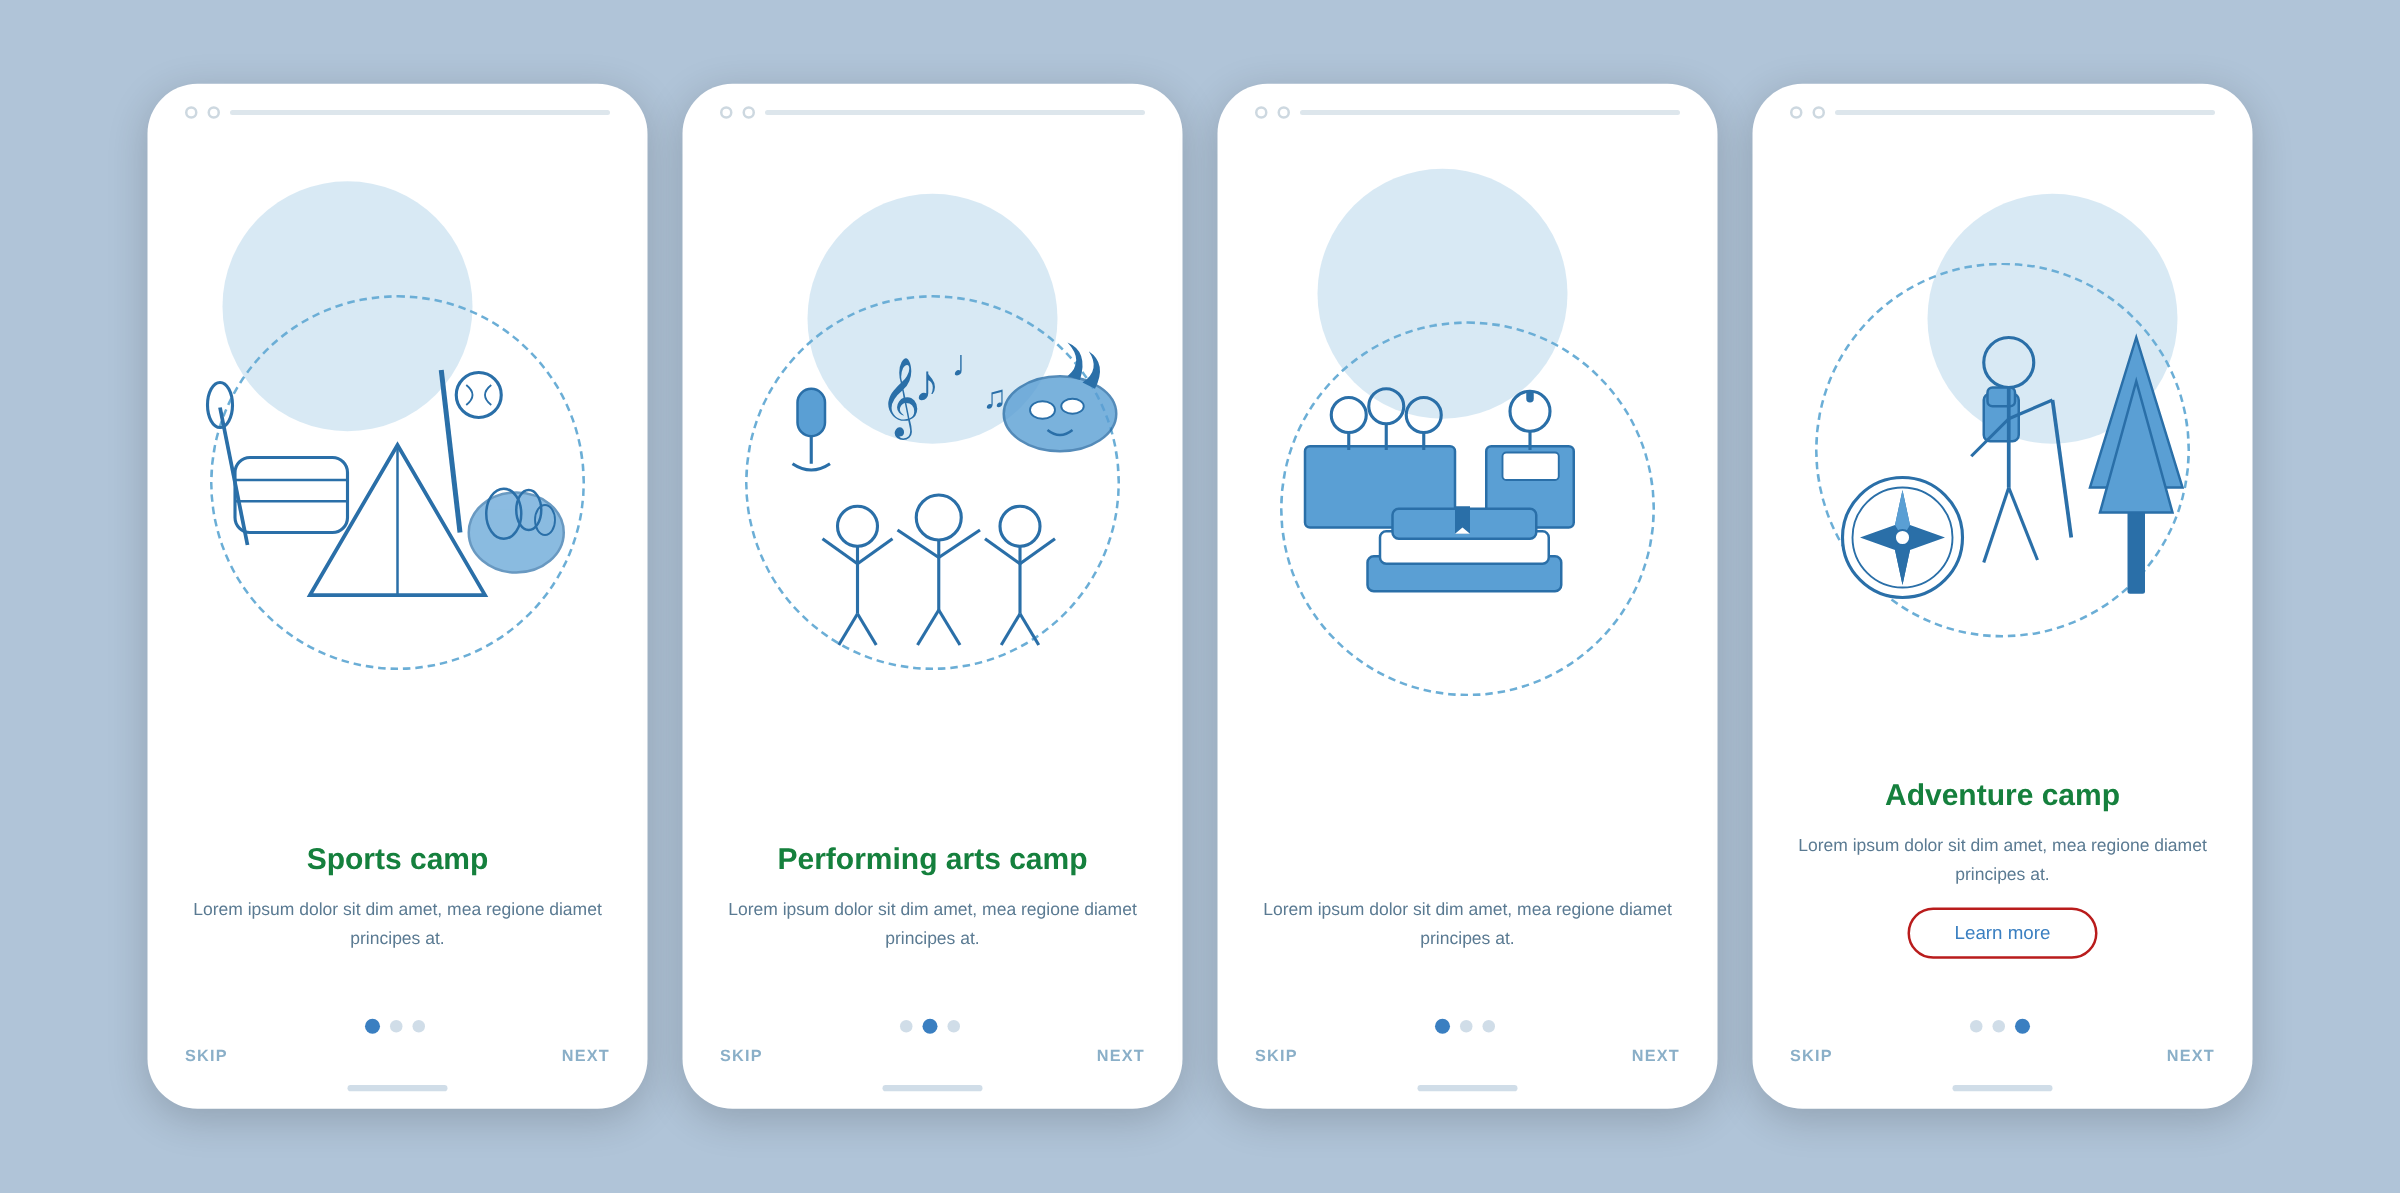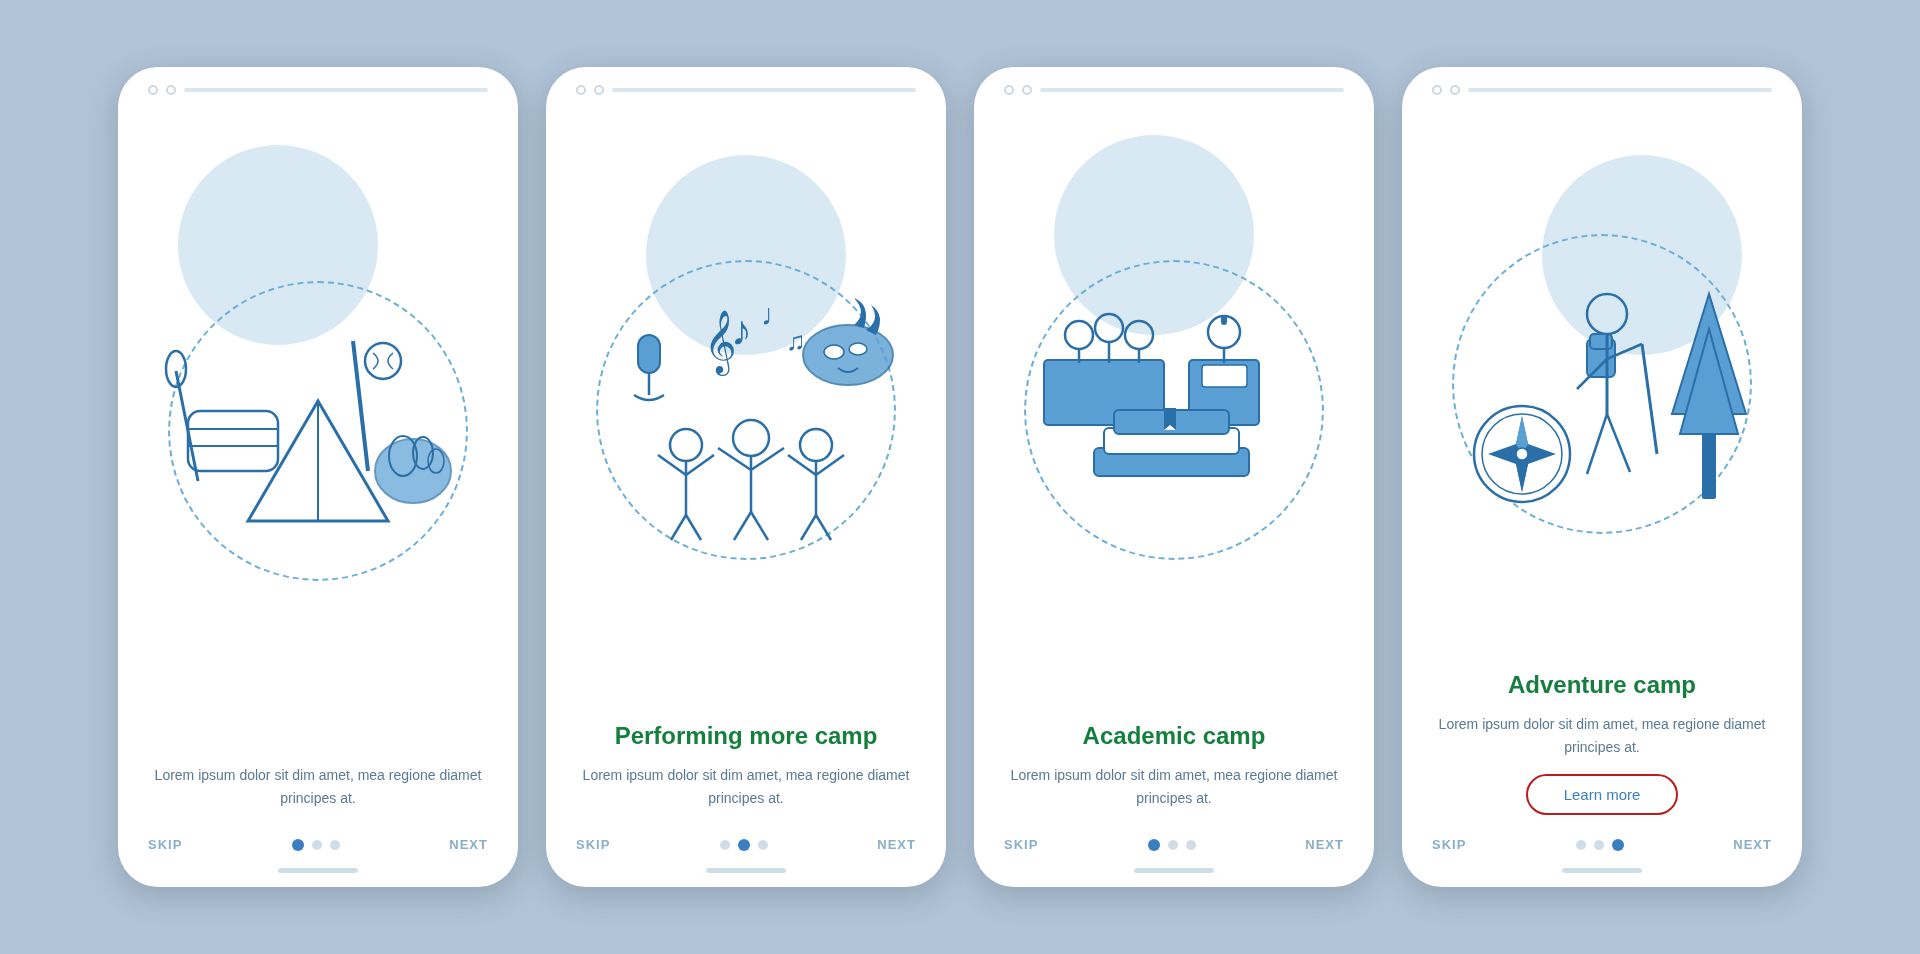--- a/index.html
+++ b/index.html
@@ -137,20 +137,21 @@
       align-items: center;
       justify-content: space-between;
     }
 
     .nav-skip, .nav-next {
       font-size: 13px;
       font-weight: 700;
       letter-spacing: 1px;
       color: #8aafc8;
       cursor: pointer;
+      margin-top: 48px;
     }
 
     .nav-dots {
       display: flex;
       gap: 8px;
       align-items: center;
     }
 
     .nav-dot {
       width: 10px;
@@ -206,20 +207,21 @@
         <path d="M215,72 Q225,80 215,88" fill="none" stroke="#2a6fa8" stroke-width="1.5"></path>
         <path d="M235,72 Q225,80 235,88" fill="none" stroke="#2a6fa8" stroke-width="1.5"></path>
 
         <ellipse cx="255" cy="190" rx="38" ry="32" fill="#5a9fd4" stroke="#2a6fa8" stroke-width="2" opacity="0.7"></ellipse>
         <ellipse cx="245" cy="175" rx="14" ry="20" fill="none" stroke="#2a6fa8" stroke-width="2"></ellipse>
         <ellipse cx="265" cy="172" rx="10" ry="16" fill="none" stroke="#2a6fa8" stroke-width="2"></ellipse>
         <ellipse cx="278" cy="180" rx="8" ry="12" fill="none" stroke="#2a6fa8" stroke-width="1.5"></ellipse>
       </svg>
     </div>
     <div class="phone-content">
+      <div class="camp-title">Sports camp</div>
       <div class="camp-description">Lorem ipsum dolor sit dim amet, mea regione diamet principes at.</div>
     </div>
     <div class="phone-nav">
       <span class="nav-skip">SKIP</span>
       <div class="nav-dots">
         <div class="nav-dot active"></div>
         <div class="nav-dot"></div>
         <div class="nav-dot"></div>
       </div>
       <span class="nav-next">NEXT</span>
@@ -272,21 +274,21 @@
         <ellipse cx="262" cy="95" rx="45" ry="30" fill="#5a9fd4" stroke="#2a6fa8" stroke-width="2" opacity="0.8"></ellipse>
         <ellipse cx="248" cy="92" rx="10" ry="7" fill="white" stroke="#2a6fa8" stroke-width="1.5"></ellipse>
         <ellipse cx="272" cy="89" rx="9" ry="6" fill="white" stroke="#2a6fa8" stroke-width="1.5"></ellipse>
         <path d="M252,108 Q262,116 272,108" fill="none" stroke="#2a6fa8" stroke-width="2"></path>
 
         <path d="M290,75 Q300,55 285,45 Q295,60 280,70" fill="#2a6fa8"></path>
         <path d="M278,68 Q285,45 268,38 Q282,53 268,65" fill="#2a6fa8"></path>
       </svg>
     </div>
     <div class="phone-content">
-      <div class="camp-title">Performing more camp</div>
+      <div class="camp-title">Performing arts camp</div>
       <div class="camp-description">Lorem ipsum dolor sit dim amet, mea regione diamet principes at.</div>
     </div>
     <div class="phone-nav">
       <span class="nav-skip">SKIP</span>
       <div class="nav-dots">
         <div class="nav-dot"></div>
         <div class="nav-dot active"></div>
         <div class="nav-dot"></div>
       </div>
       <span class="nav-next">NEXT</span>
@@ -323,21 +325,20 @@
 
         <rect x="80" y="188" width="155" height="28" rx="5" fill="#5a9fd4" stroke="#2a6fa8" stroke-width="2"></rect>
         <rect x="90" y="168" width="135" height="26" rx="5" fill="white" stroke="#2a6fa8" stroke-width="2"></rect>
         <rect x="100" y="150" width="115" height="24" rx="5" fill="#5a9fd4" stroke="#2a6fa8" stroke-width="2"></rect>
 
         <rect x="150" y="148" width="12" height="22" fill="#2a6fa8"></rect>
         <polygon points="150,170 156,165 162,170" fill="white"></polygon>
       </svg>
     </div>
     <div class="phone-content">
-      <div class="camp-title">Academic camp</div>
       <div class="camp-description">Lorem ipsum dolor sit dim amet, mea regione diamet principes at.</div>
     </div>
     <div class="phone-nav">
       <span class="nav-skip">SKIP</span>
       <div class="nav-dots">
         <div class="nav-dot active"></div>
         <div class="nav-dot"></div>
         <div class="nav-dot"></div>
       </div>
       <span class="nav-next">NEXT</span>

